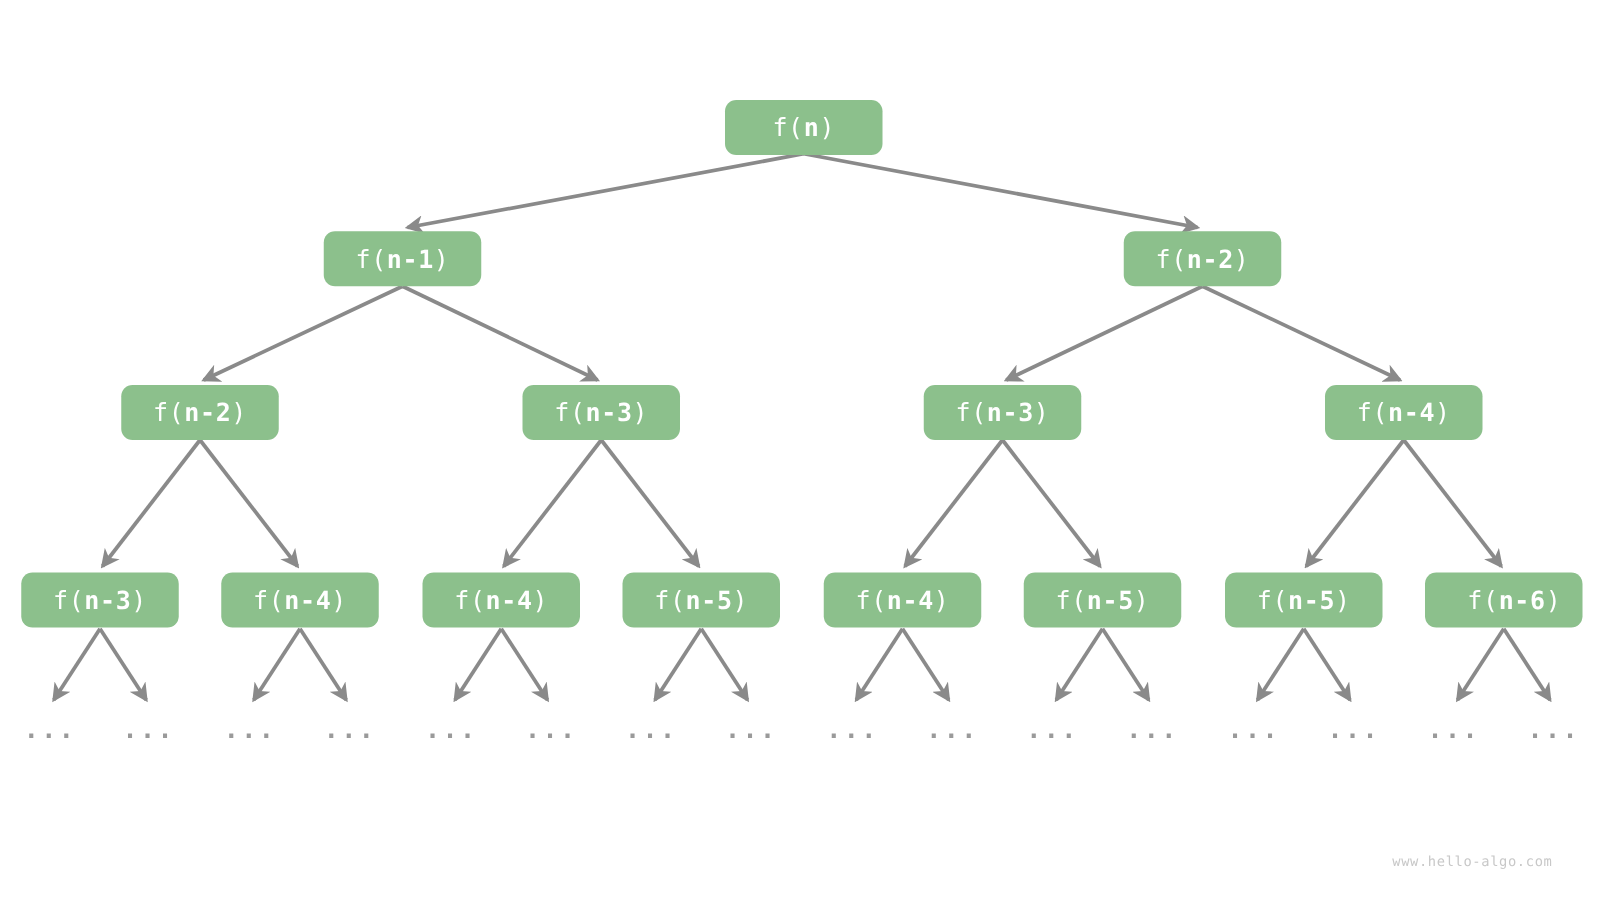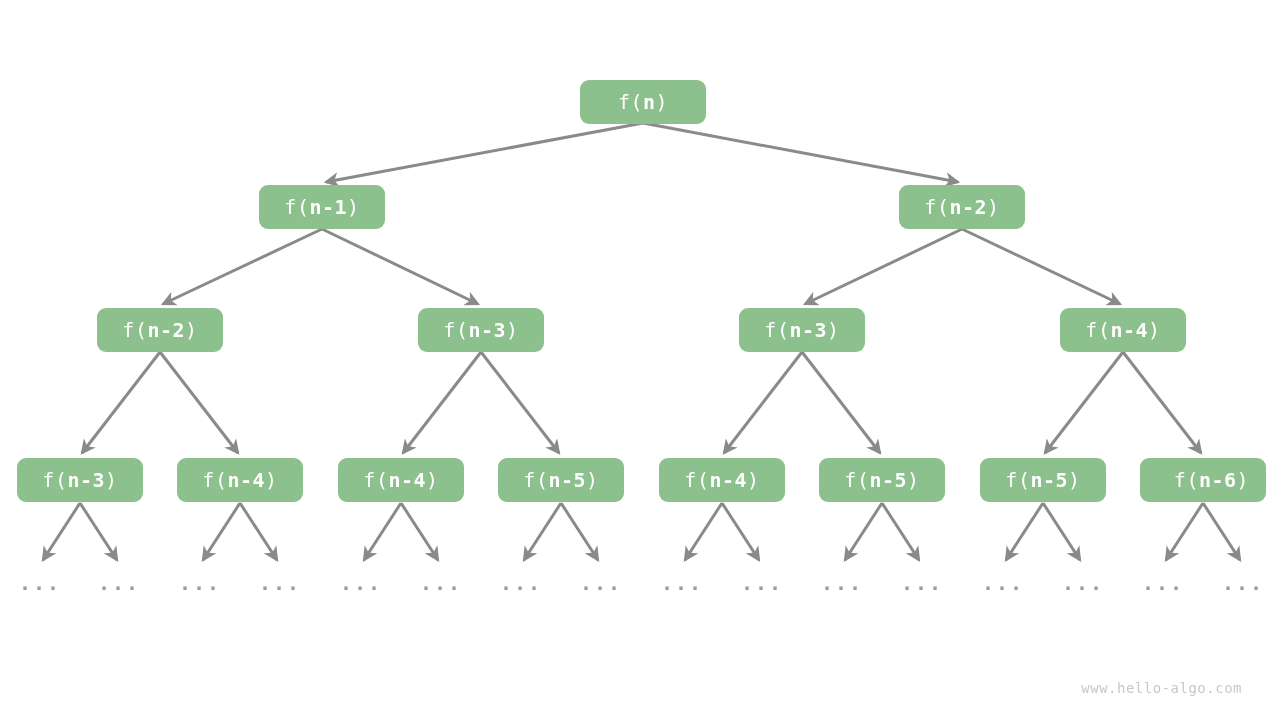--- a/index.html
+++ b/index.html
@@ -28,21 +28,21 @@
     transform:translate(-50%,-50%);
     color:#9a9a9a;
     font-size:20px;
     font-weight:bold;
     letter-spacing:2px;
   }
   .watermark{
     position:absolute;
     right:38px;bottom:24px;
     color:#c8c8c8;
-    font-size:14px;
+    font-size:11px;
     letter-spacing:0.5px;
   }
 </style>
 </head>
 <body>
 
 <div class="canvas">
 
   <svg class="edges" width="1280" height="720" viewBox="0 0 1280 720">
     <defs>

